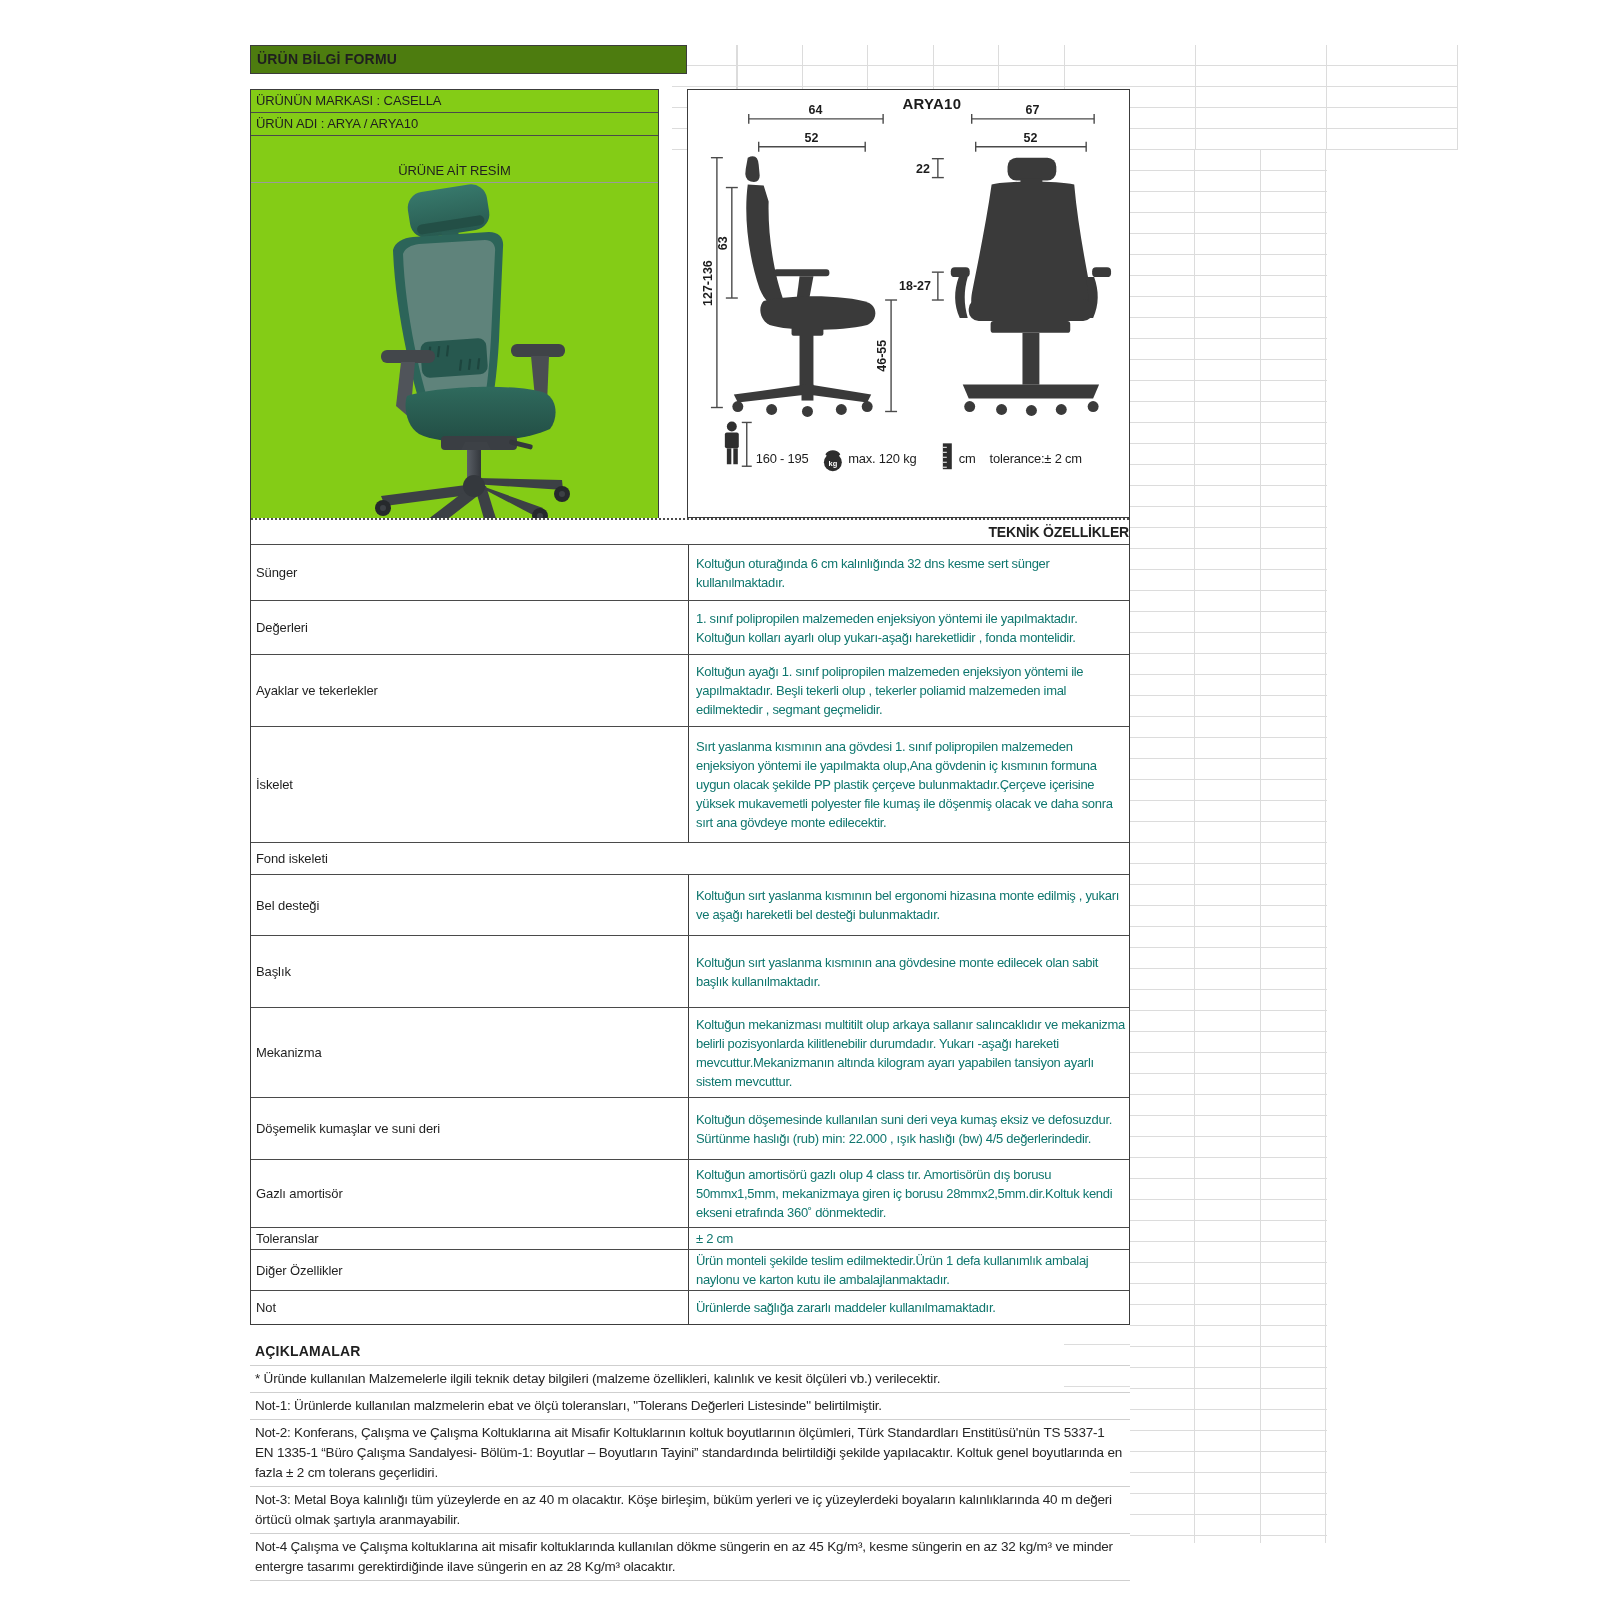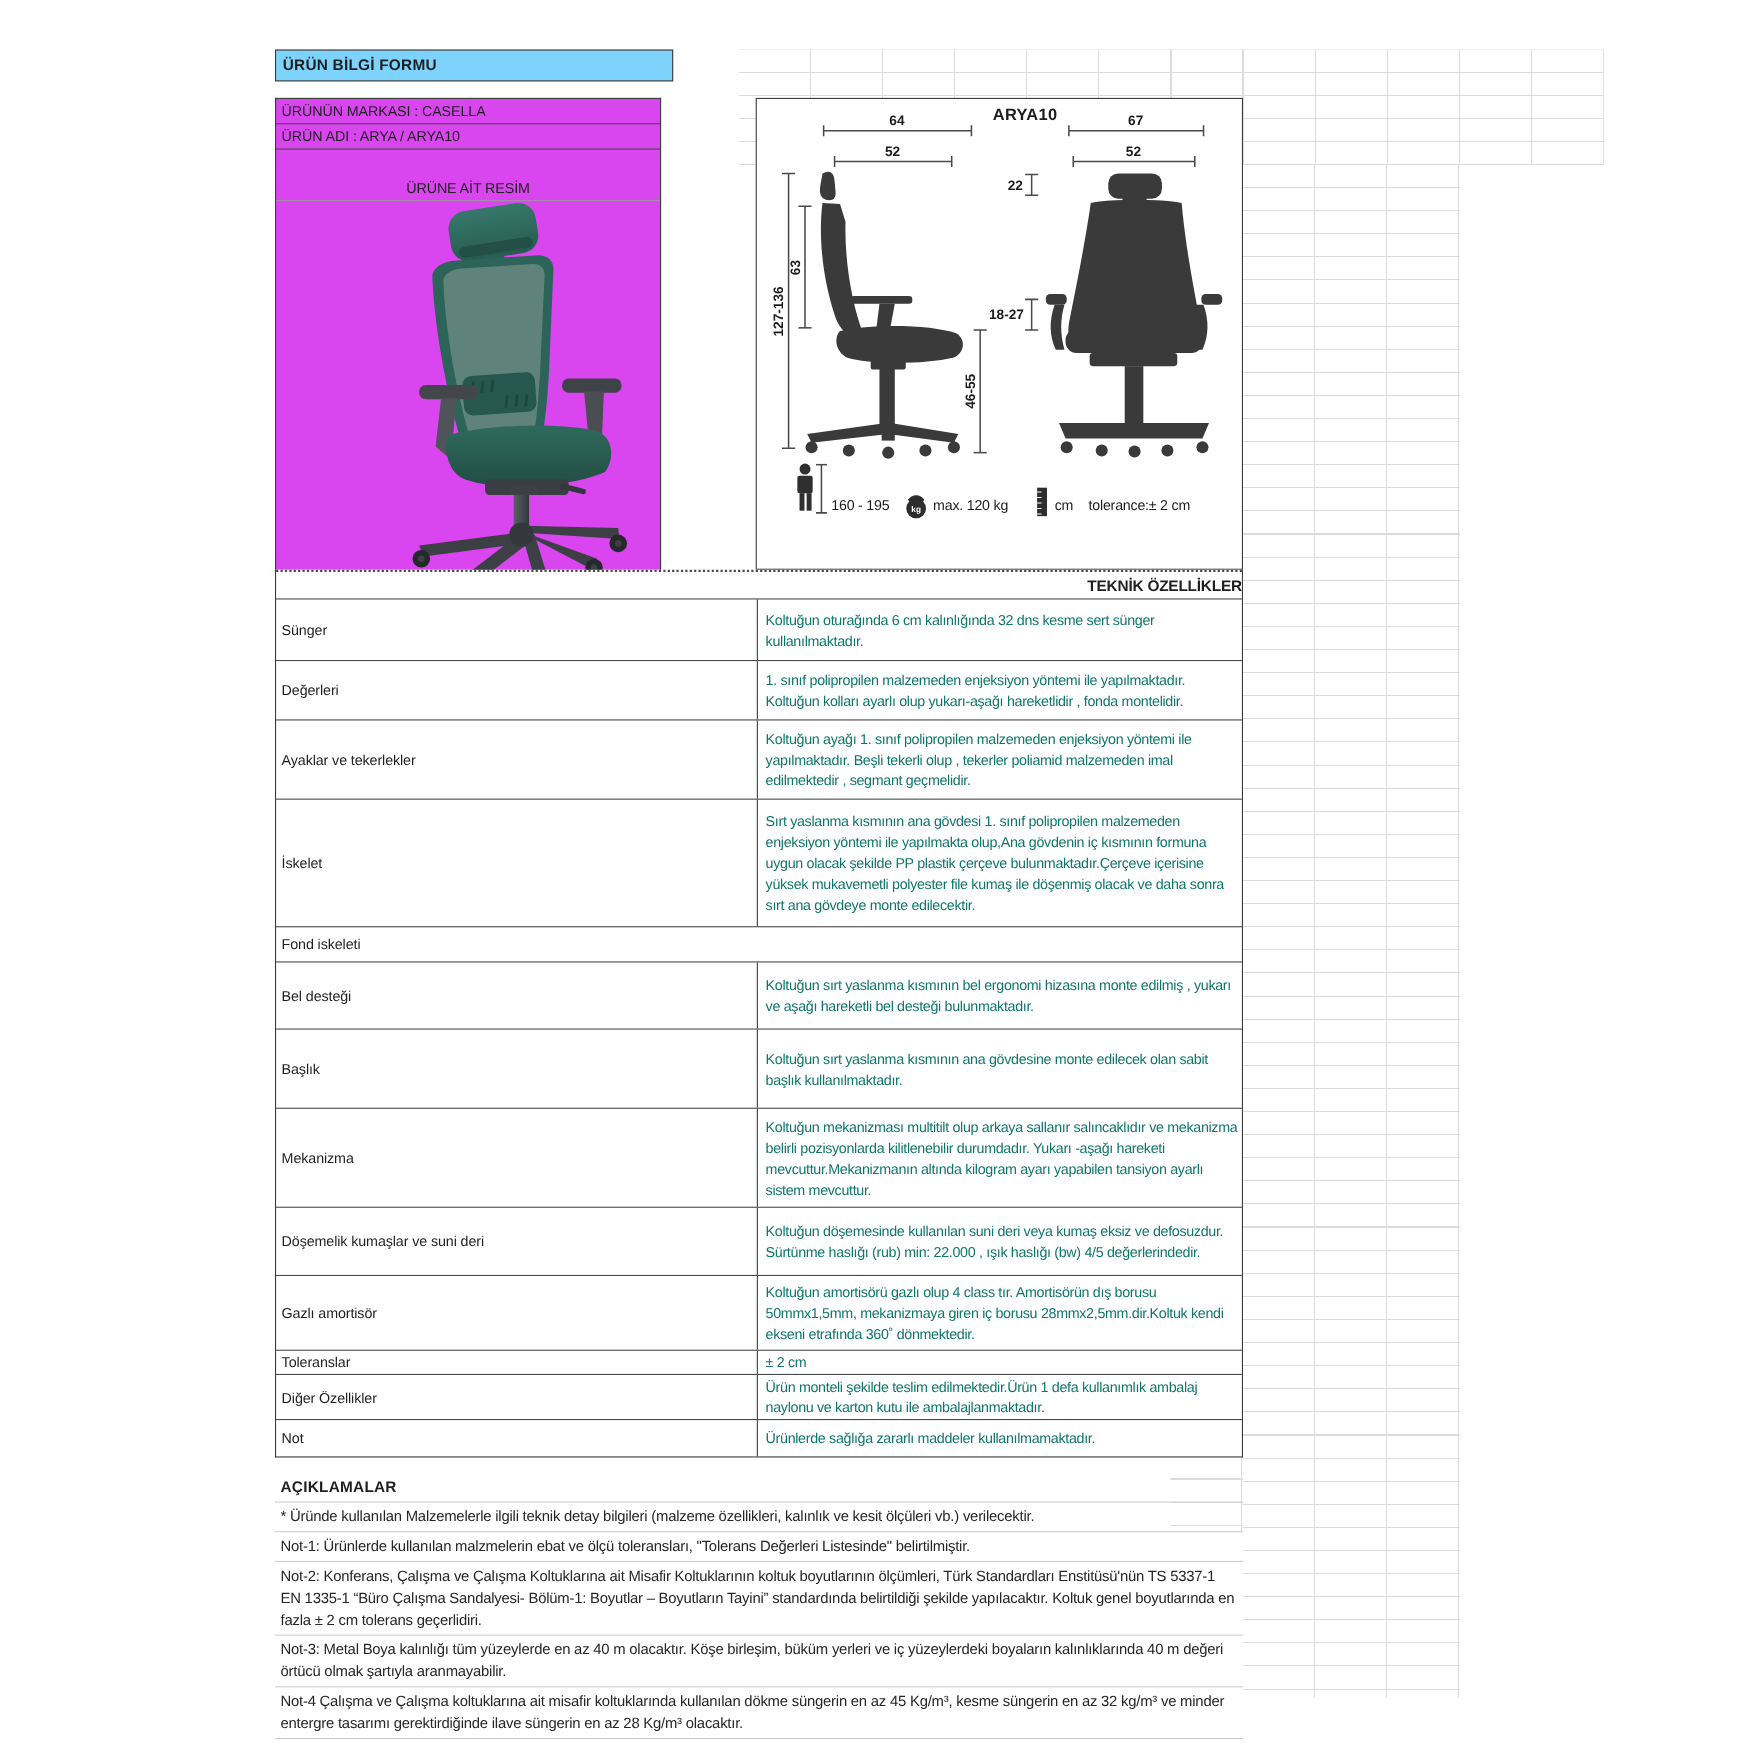--- a/index.html
+++ b/index.html
@@ -13,28 +13,28 @@
     background-image:
       repeating-linear-gradient(to right, transparent 0 64.5px, #dcdcdc 64.5px 65.5px),
       repeating-linear-gradient(to bottom, transparent 0 20px, #dcdcdc 20px 21px);
   }
   .grid-top{left:672px;top:45px;width:786px;height:105px;}
   .grid-right{left:1130px;top:150px;width:197px;height:1393px;}
   .grid-patch{left:1064px;top:1324px;width:66px;height:69px;}
 
   
   .title-cell{
-    position:absolute;z-index:2;left:250px;top:45px;width:362px;height:29px;
-    border:1.4px solid #3c3c3c;box-sizing:border-box;background:#7dd3fc;
+    position:absolute;z-index:2;left:250px;top:45px;width:437px;height:29px;
+    border:1.4px solid #3c3c3c;box-sizing:border-box;background:#4d7c0f;
     font-size:14px;font-weight:bold;line-height:27px;padding-left:6px;letter-spacing:.2px;
   }
   .info-table{
-    position:absolute;z-index:2;left:250px;top:89px;width:351px;height:429px;
+    position:absolute;z-index:2;left:250px;top:89px;width:409px;height:429px;
     border-left:1.5px solid #3c3c3c;border-right:1.5px solid #3c3c3c;border-top:1.5px solid #3c3c3c;
-    box-sizing:border-box;background:#d946ef;
+    box-sizing:border-box;background:#84cc16;
   }
   .info-row{
     height:23px;border-bottom:1.2px solid #4a4a4a;box-sizing:border-box;
     font-size:13px;line-height:21px;padding-left:5px;letter-spacing:-0.1px;
   }
   .info-row.center{text-align:center;padding-left:0;border-bottom:1px solid #9a9a9a;margin-top:24px;}
   .photo-area{position:relative;width:100%;height:358px;}
 
   
   .drawing-box{

